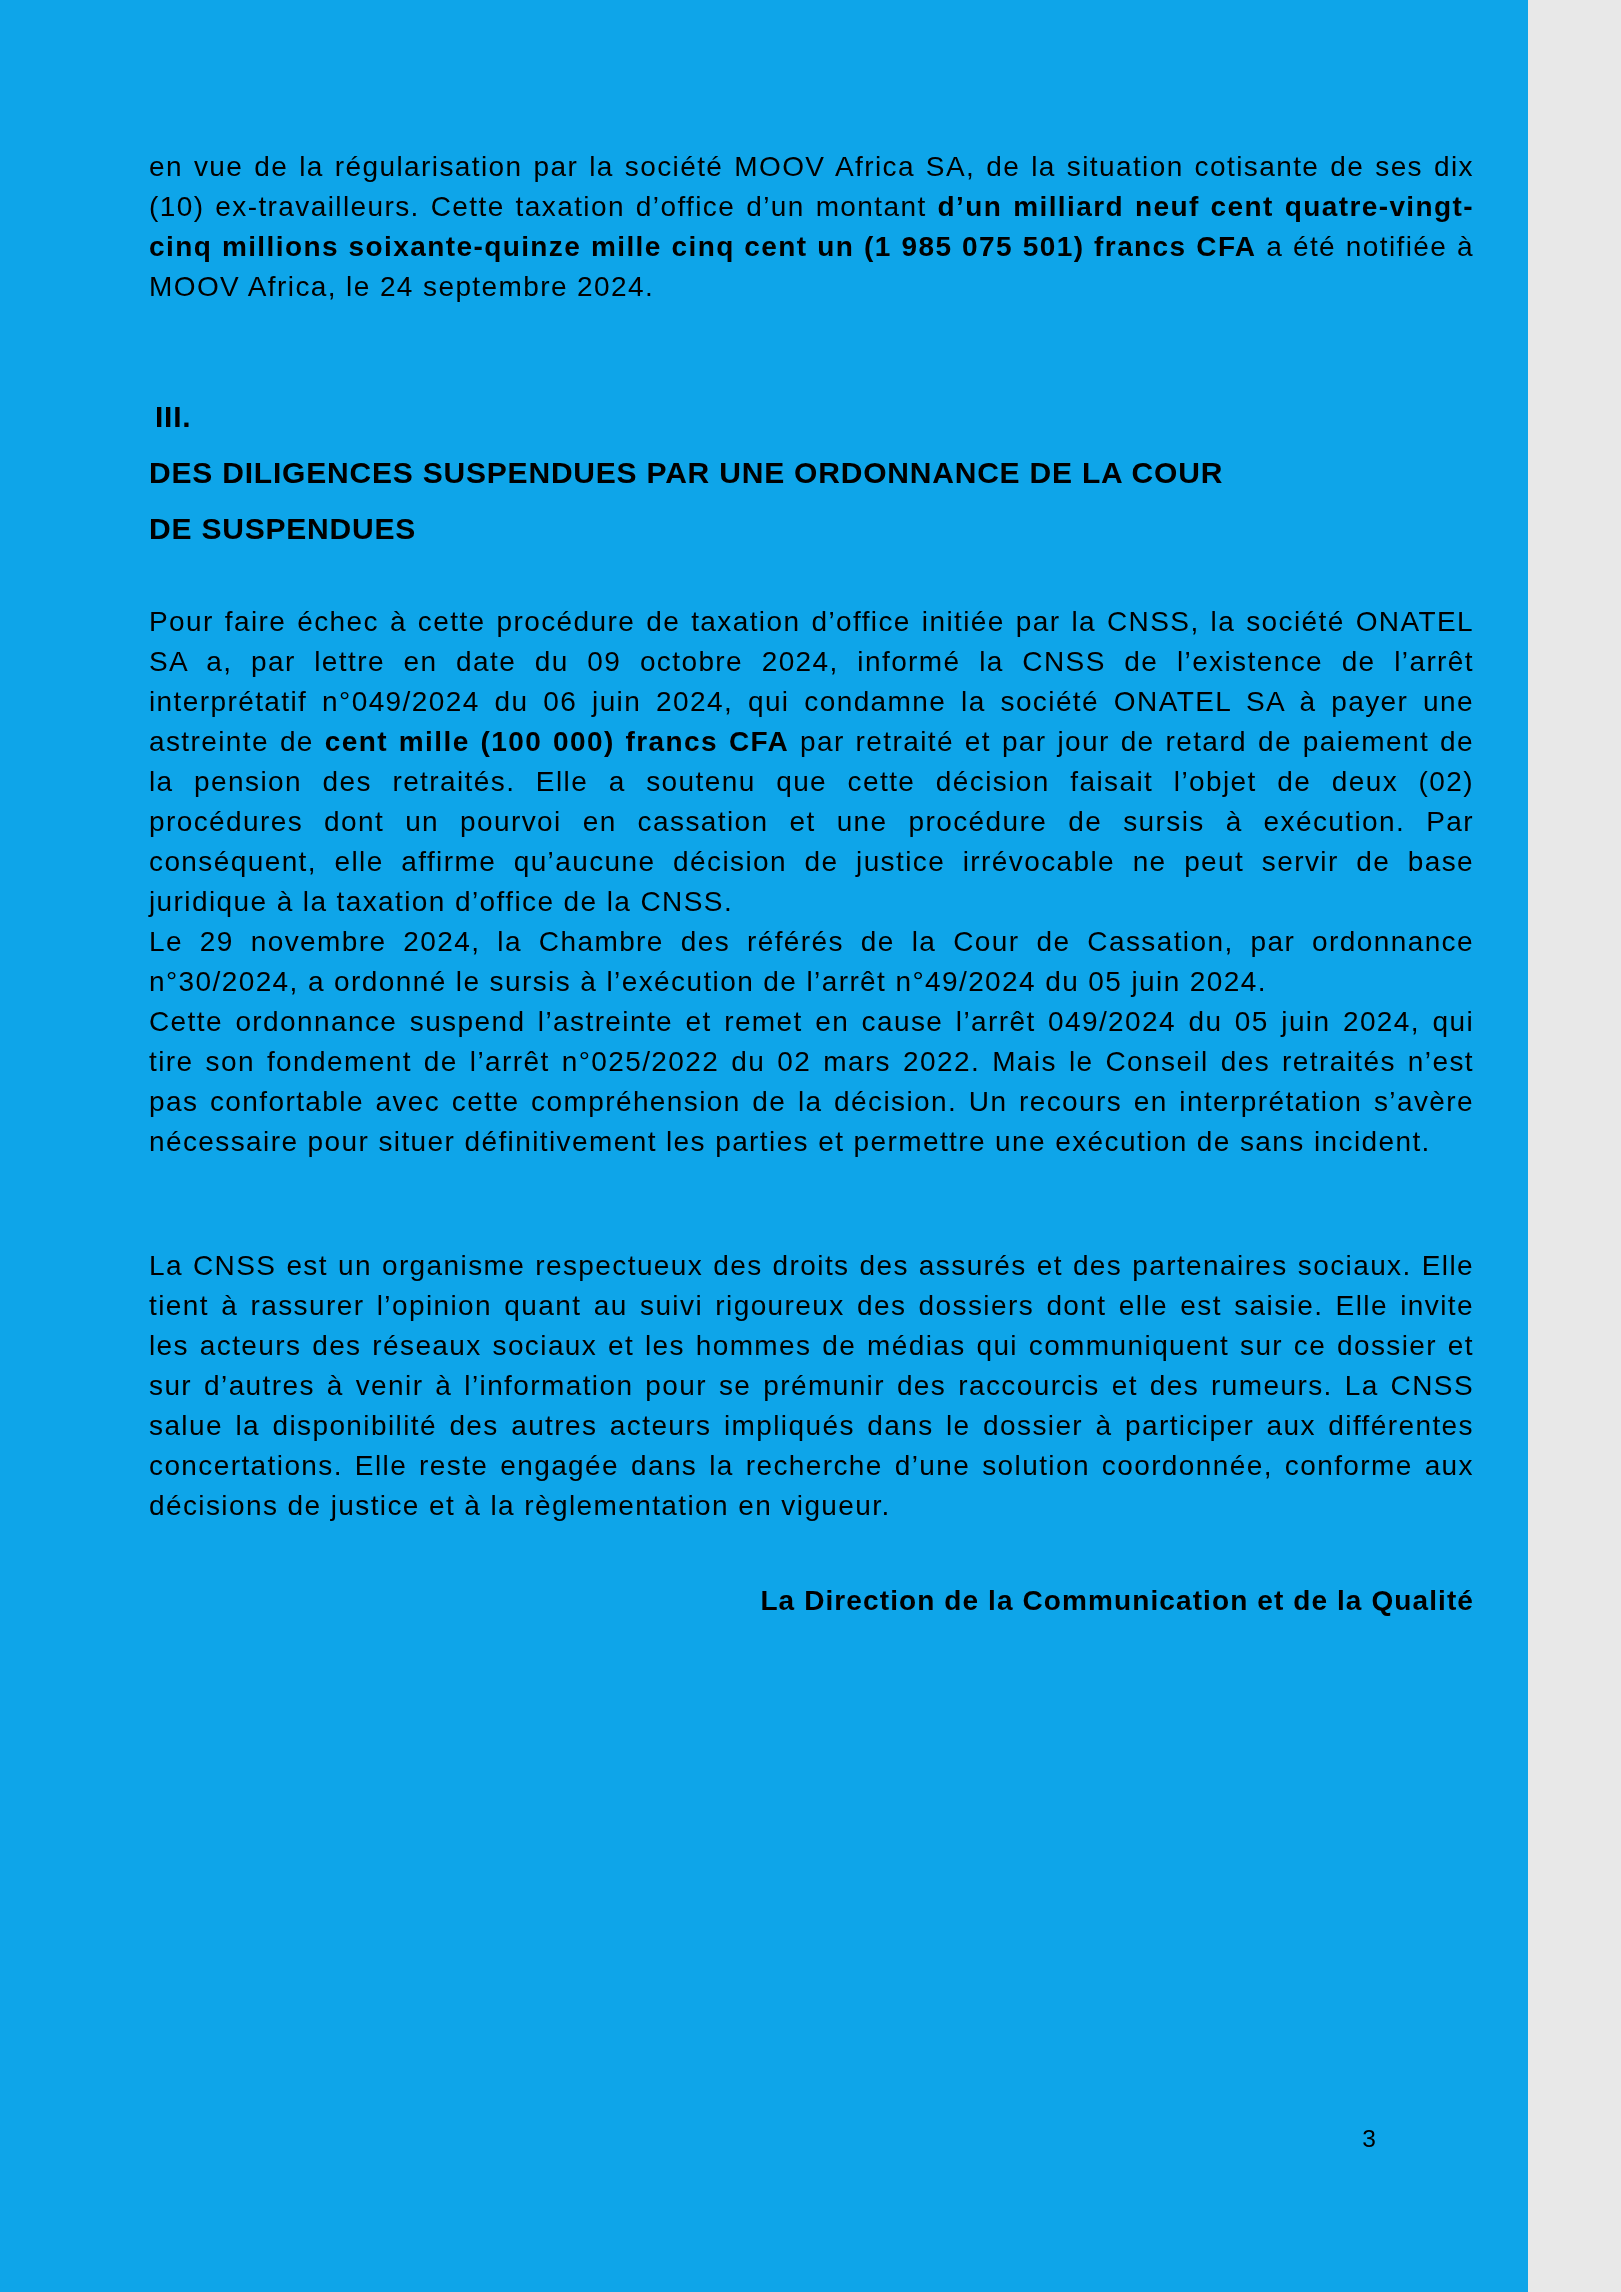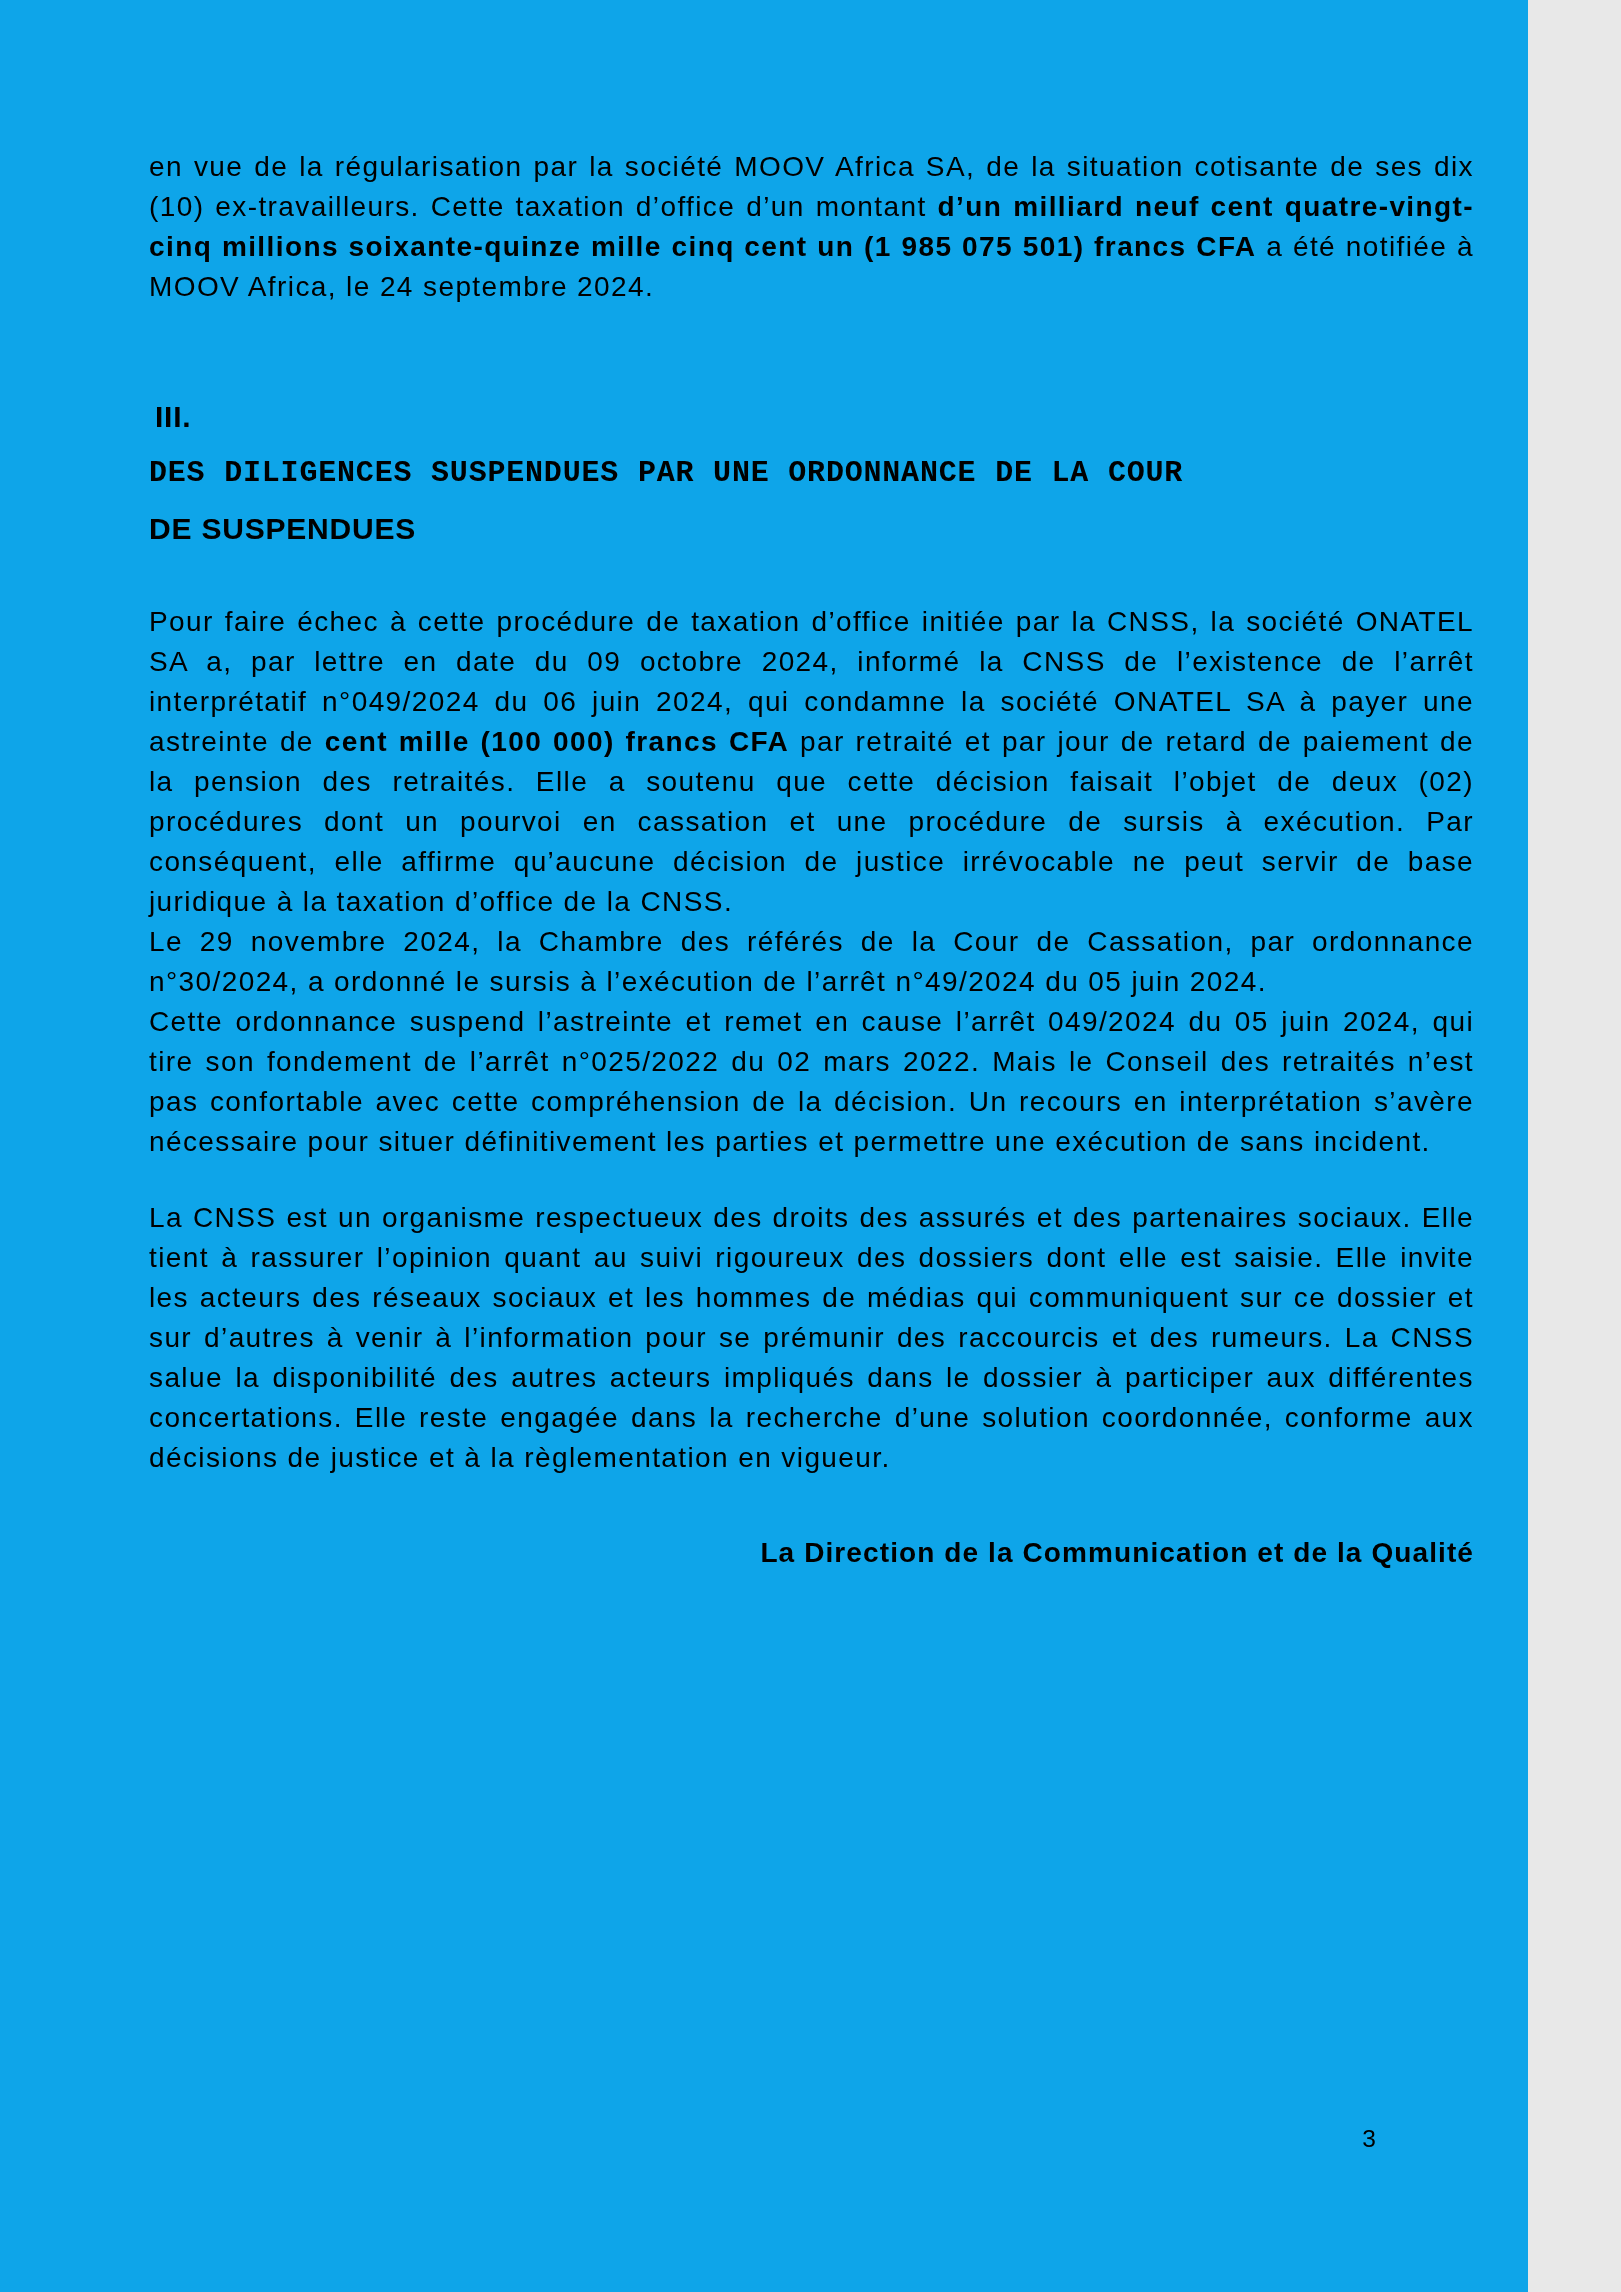--- a/index.html
+++ b/index.html
@@ -31,21 +31,21 @@
     font-weight: bold;
     font-size: 30px;
     line-height: 56px;
     letter-spacing: 0.8px;
     text-align: left;
     flex-direction: column;
   }
   .h-num { width: 114px; flex: none; padding-left: 5.9px; }
   .h-text { flex: 1; }
   .p-after-heading { margin-top: 45px; }
-  .p-spaced { margin-top: 36px; }
+  .p-spaced { margin-top: 84px; }
   .slogan {
     margin-top: 84px;
     text-align: right;
     font-weight: bold;
     letter-spacing: 1.1px;
   }
   .signature {
     margin-top: 55px;
     text-align: right;
     font-weight: bold;
@@ -64,21 +64,21 @@
 <body>
 
 <div class="page">
   <div class="content">
 
     <p class="para"><span>en vue de la régularisation par la société MOOV Africa SA, de la situation cotisante de ses dix (10) ex-travailleurs. Cette taxation d’office d’un montant </span><span class="b">d’un milliard neuf cent quatre-vingt-cinq millions soixante-quinze mille cinq cent un (1 985 075 501) francs CFA</span><span> a été notifiée à MOOV Africa, le 24 septembre 2024.</span></p>
 
     <div class="heading">
       <span class="h-num">III.</span>
       <span class="h-text">
-        <span style="display:block;font-family:Liberation Mono, monospace;">DES DILIGENCES SUSPENDUES PAR UNE ORDONNANCE DE LA COUR</span>
+        <span style="display:block;">DES DILIGENCES SUSPENDUES PAR UNE ORDONNANCE DE LA COUR</span>
         <span style="display:block;">DE SUSPENDUES</span>
       </span>
     </div>
 
     <p class="para p-after-heading"><span>Pour faire échec à cette procédure de taxation d’office initiée par la CNSS, la société ONATEL SA a, par lettre en date du 09 octobre 2024, informé la CNSS de l’existence de l’arrêt interprétatif n°049/2024 du 06 juin 2024, qui condamne la société ONATEL SA à payer une astreinte de </span><span class="b">cent mille (100 000) francs CFA</span><span> par retraité et par jour de retard de paiement de la pension des retraités. Elle a soutenu que cette décision faisait l’objet de deux (02) procédures dont un pourvoi en cassation et une procédure de sursis à exécution. Par conséquent, elle affirme qu’aucune décision de justice irrévocable ne peut servir de base juridique à la taxation d’office de la CNSS.</span></p>
 
     <p class="para"><span>Le 29 novembre 2024, la Chambre des référés de la Cour de Cassation, par ordonnance n°30/2024, a ordonné le sursis à l’exécution de l’arrêt n°49/2024 du 05 juin 2024.</span></p>
 
     <p class="para"><span>Cette ordonnance suspend l’astreinte et remet en cause l’arrêt 049/2024 du 05 juin 2024, qui tire son fondement de l’arrêt n°025/2022 du 02 mars 2022. Mais le Conseil des retraités n’est pas confortable avec cette compréhension de la décision. Un recours en interprétation s’avère nécessaire pour situer définitivement les parties et permettre une exécution de sans incident.</span></p>
 

